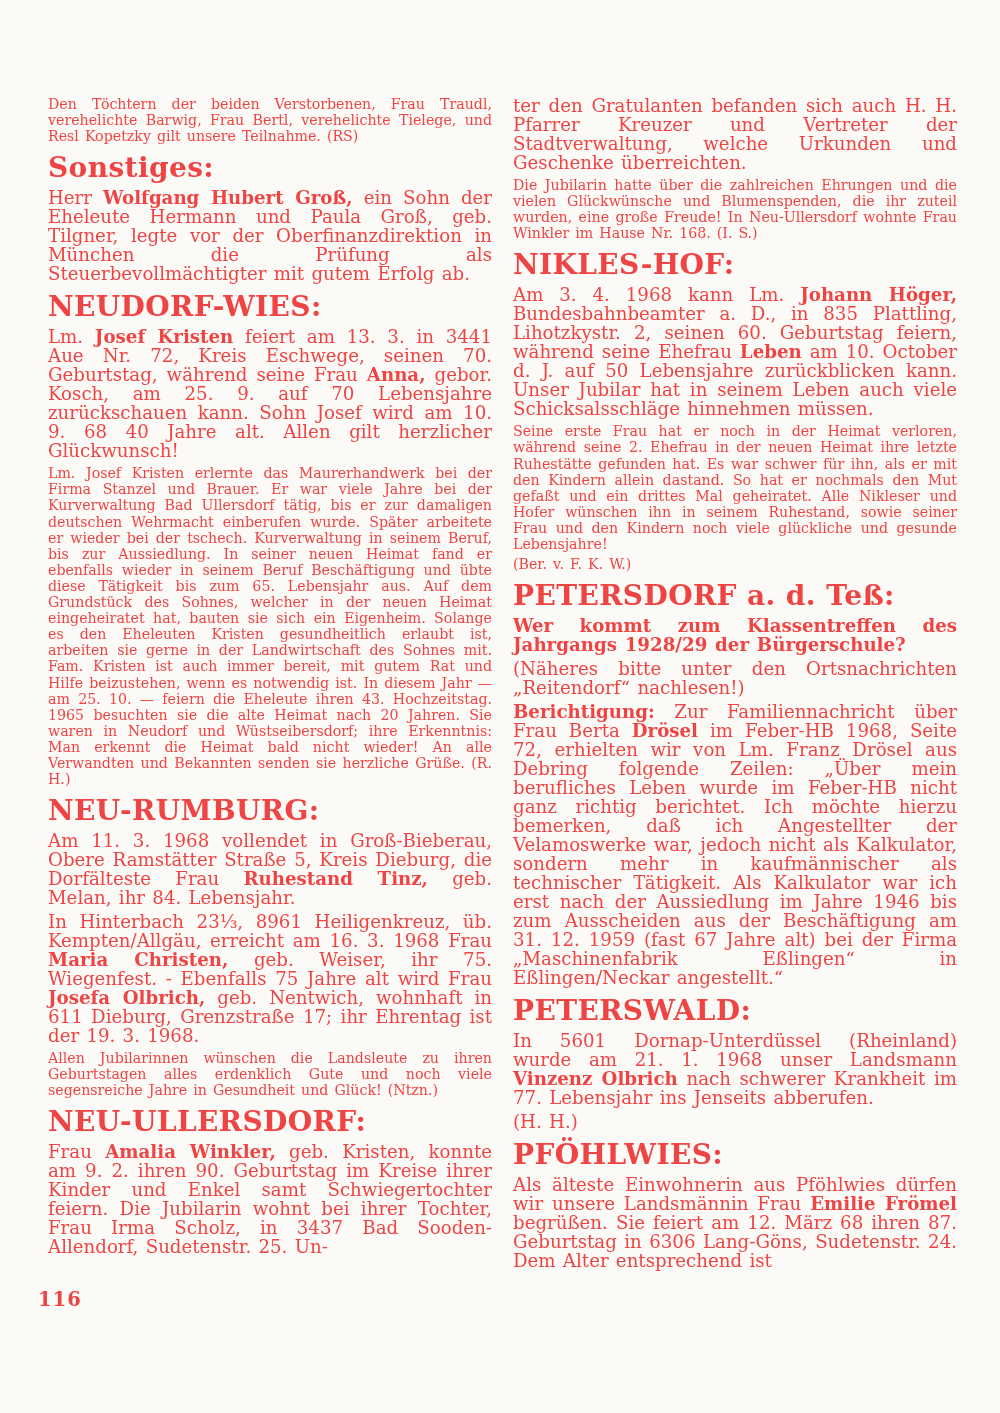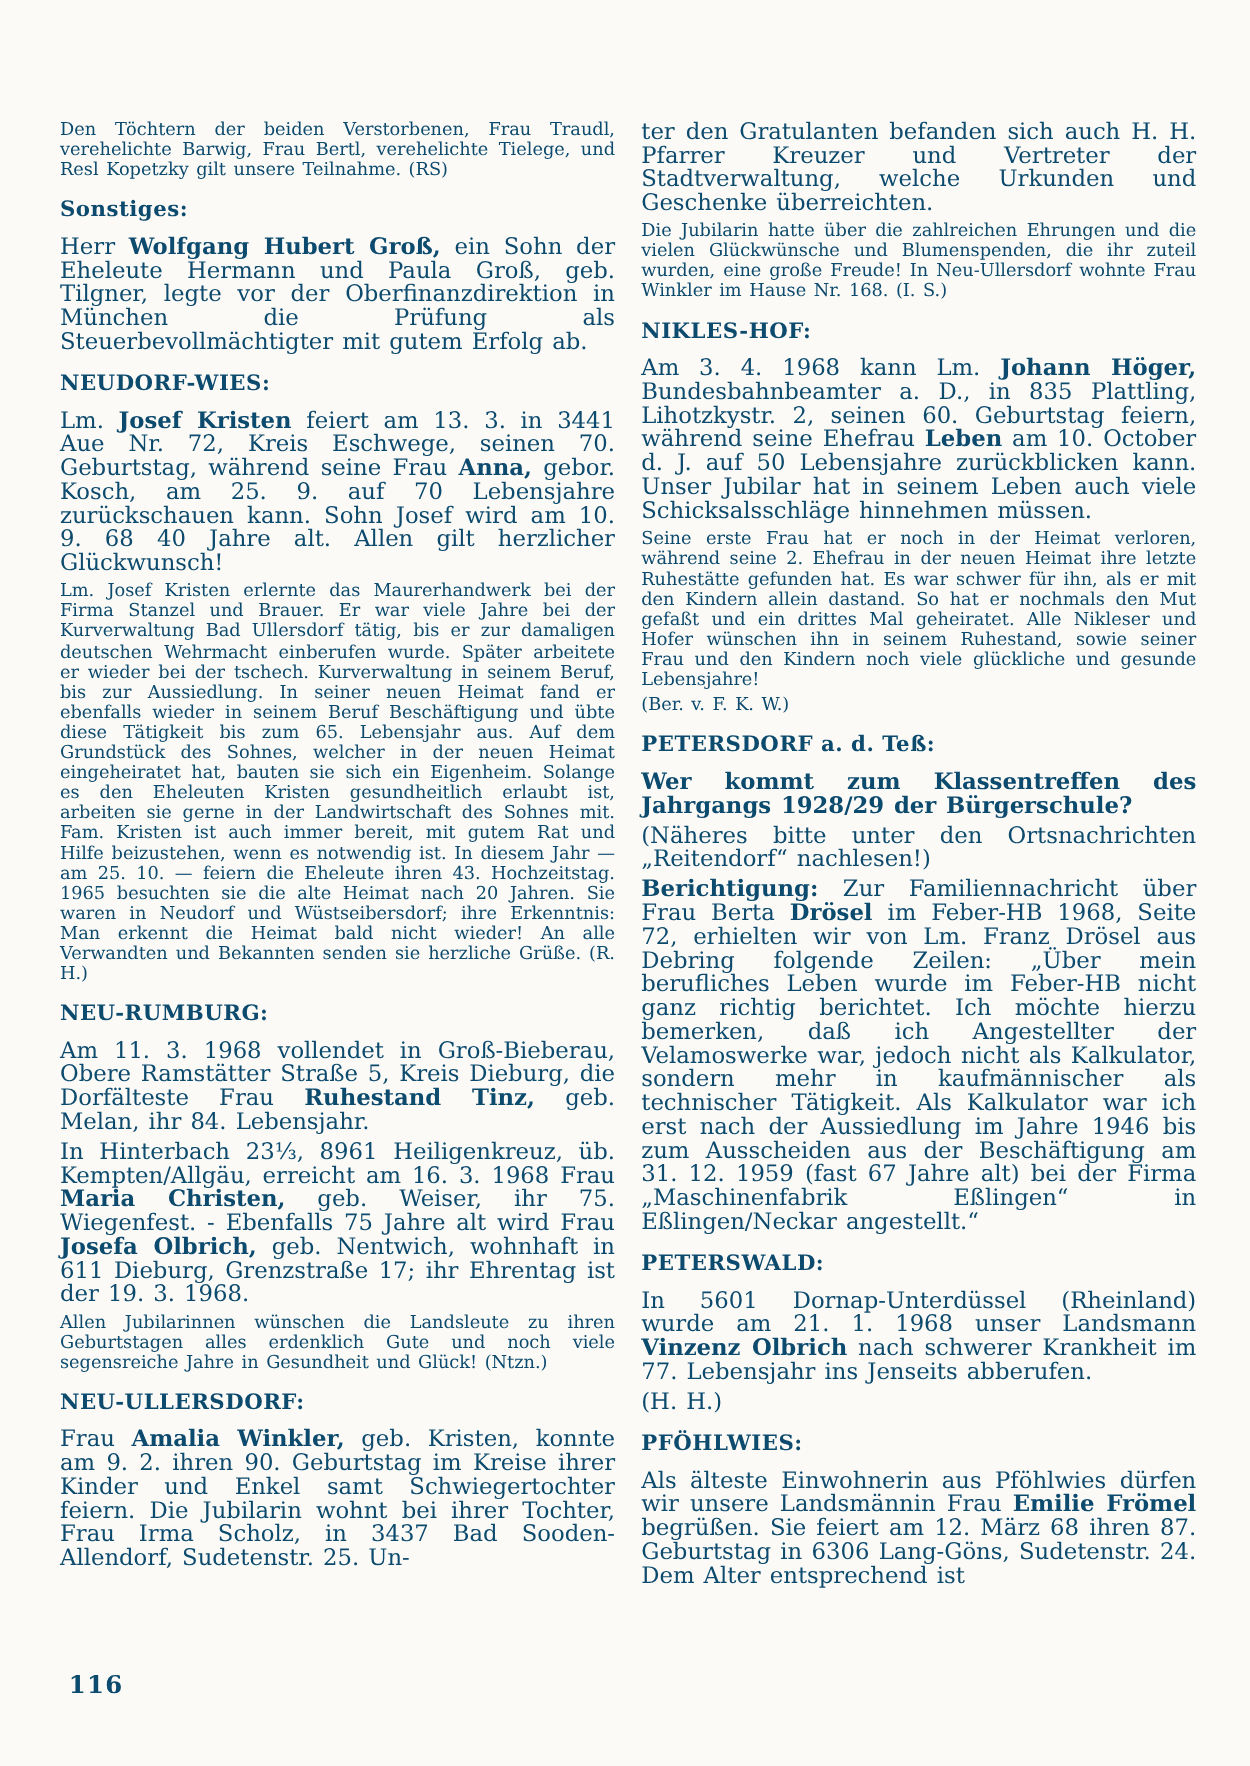--- a/index.html
+++ b/index.html
@@ -6,21 +6,21 @@
     margin: 0;
     padding: 0;
     background: #e8e8e4;
   }
   .page {
     position: relative;
     width: 1000px;
     height: 1413px;
     margin: 0 auto;
     background: #fbfaf6;
-    color: #0c4a6e;
+    color: #ef4444;
     font-family: "DejaVu Serif", "Liberation Serif", serif;
     box-sizing: border-box;
     padding: 96px 42px 0 48px;
     overflow: hidden;
   }
   .cols {
     display: flex;
     gap: 21px;
   }
   .col {
@@ -36,38 +36,37 @@
     word-spacing: 1.5px;
   }
   p.small {
     font-size: 14.2px;
     line-height: 16.1px;
     text-align: justify;
     margin: 0 0 4px 0;
     word-spacing: 1.5px;
   }
   h2.heading {
-    font-size: 17px;
+    font-size: 28px;
     line-height: 24px;
     font-weight: bold;
     letter-spacing: 0.4px;
     margin: 12px 0 8px 0;
   }
   .align-right {
     text-align: left;
   }
   .blk b { font-weight: bold; }
   .pagenum {
     position: absolute;
-    left: 55px;
+    left: 38px;
     top: 1288px;
     font-size: 19.5px;
     font-weight: bold;
     letter-spacing: 1px;
-    margin-top: 48px;
   }
 </style>
 </head>
 <body>
 
 <div class="page">
   <div class="cols">
     <div class="col">
         <p class="blk small"><span>Den Töchtern der beiden Verstorbenen, Frau Traudl, verehelichte Barwig, Frau Bertl, verehelichte Tielege, und Resl Kopetzky gilt unsere Teilnahme. (RS)</span></p>
         <h2 class="blk heading"><span>Sonstiges:</span></h2>

